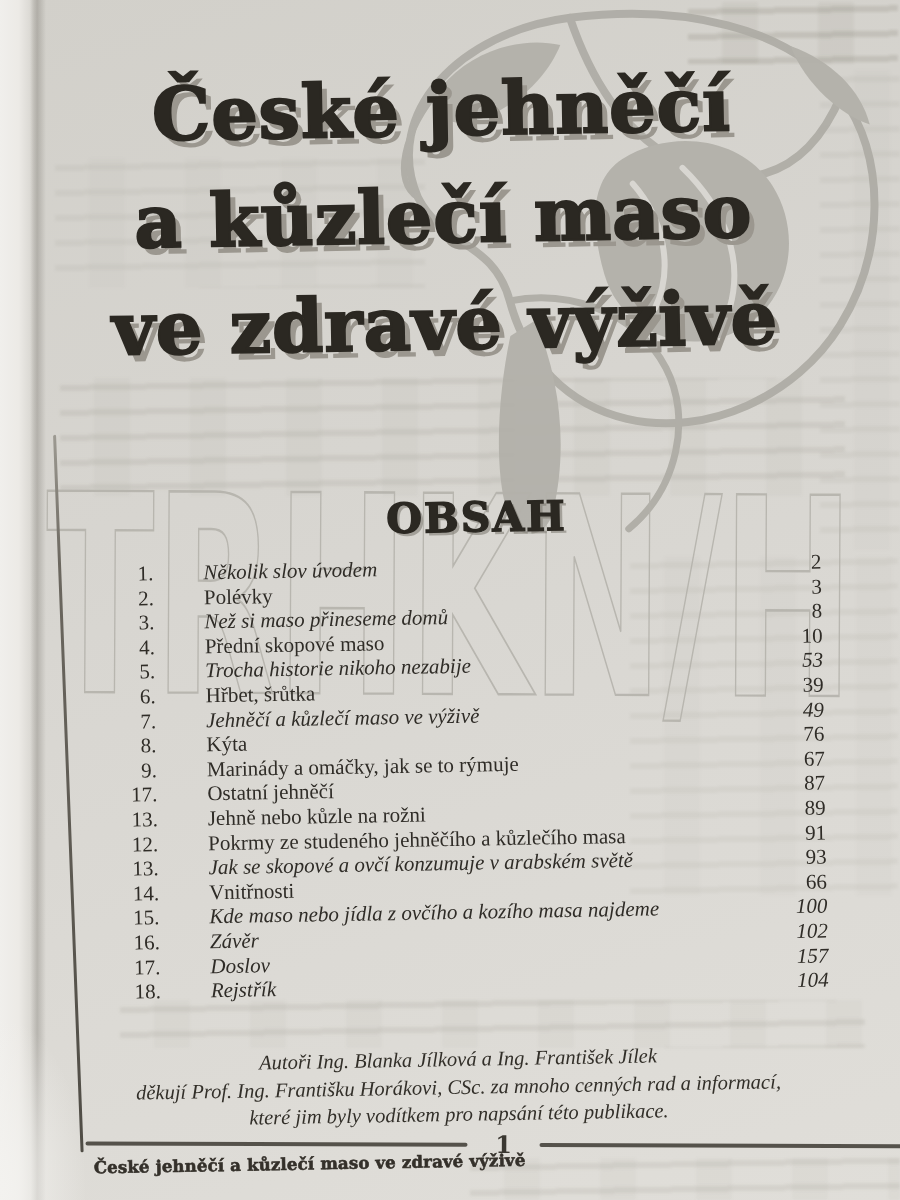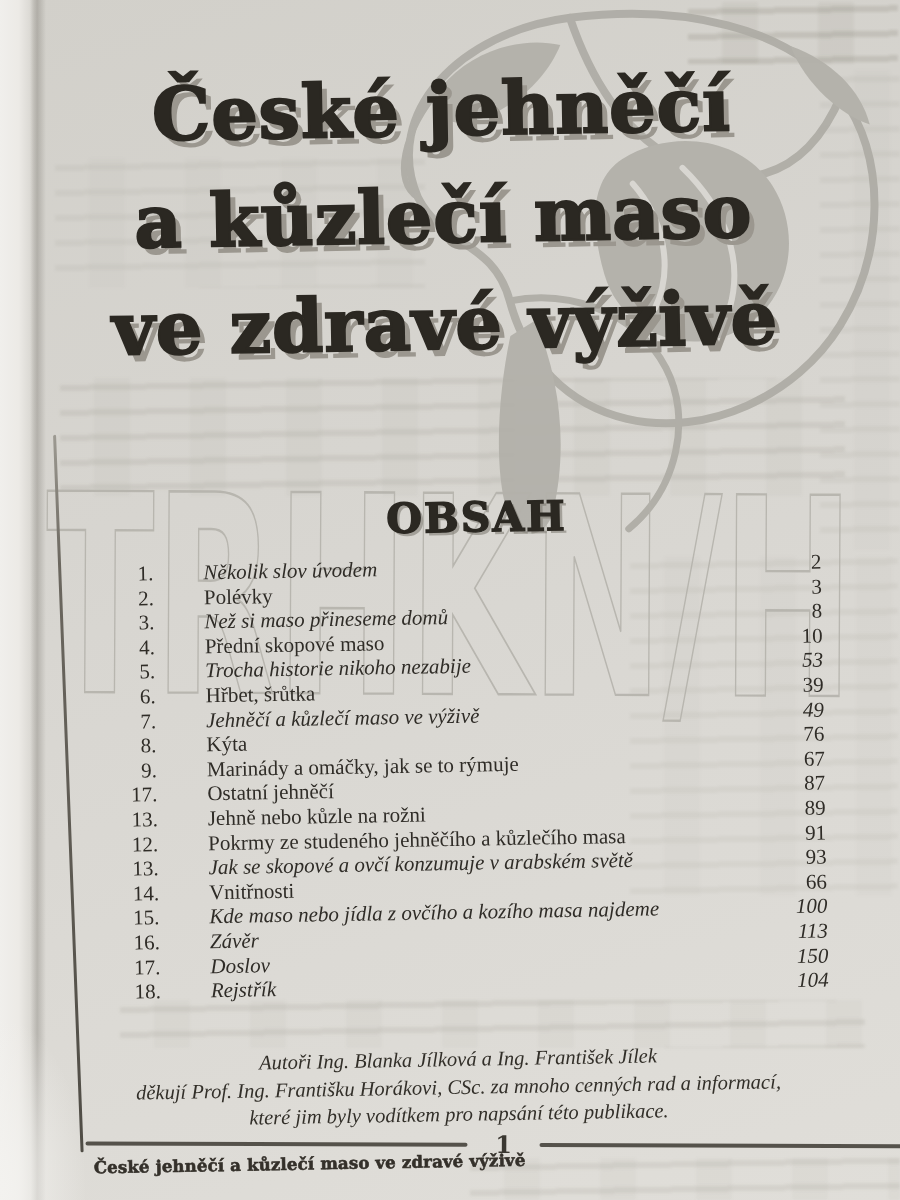--- a/index.html
+++ b/index.html
@@ -206,27 +206,27 @@
 
   <div class="toc-row">
     <span class="toc-num">15.</span>
     <span class="toc-title it">Kde maso nebo jídla z ovčího a kozího masa najdeme</span>
     <span class="toc-page it">100</span>
   </div>
 
   <div class="toc-row">
     <span class="toc-num">16.</span>
     <span class="toc-title it">Závěr</span>
-    <span class="toc-page it">113</span>
+    <span class="toc-page it">102</span>
   </div>
 
   <div class="toc-row">
     <span class="toc-num">17.</span>
     <span class="toc-title it">Doslov</span>
-    <span class="toc-page it">150</span>
+    <span class="toc-page it">157</span>
   </div>
 
   <div class="toc-row">
     <span class="toc-num">18.</span>
     <span class="toc-title it">Rejstřík</span>
     <span class="toc-page it">104</span>
   </div>
 </div>
 
     <div class="ack">

